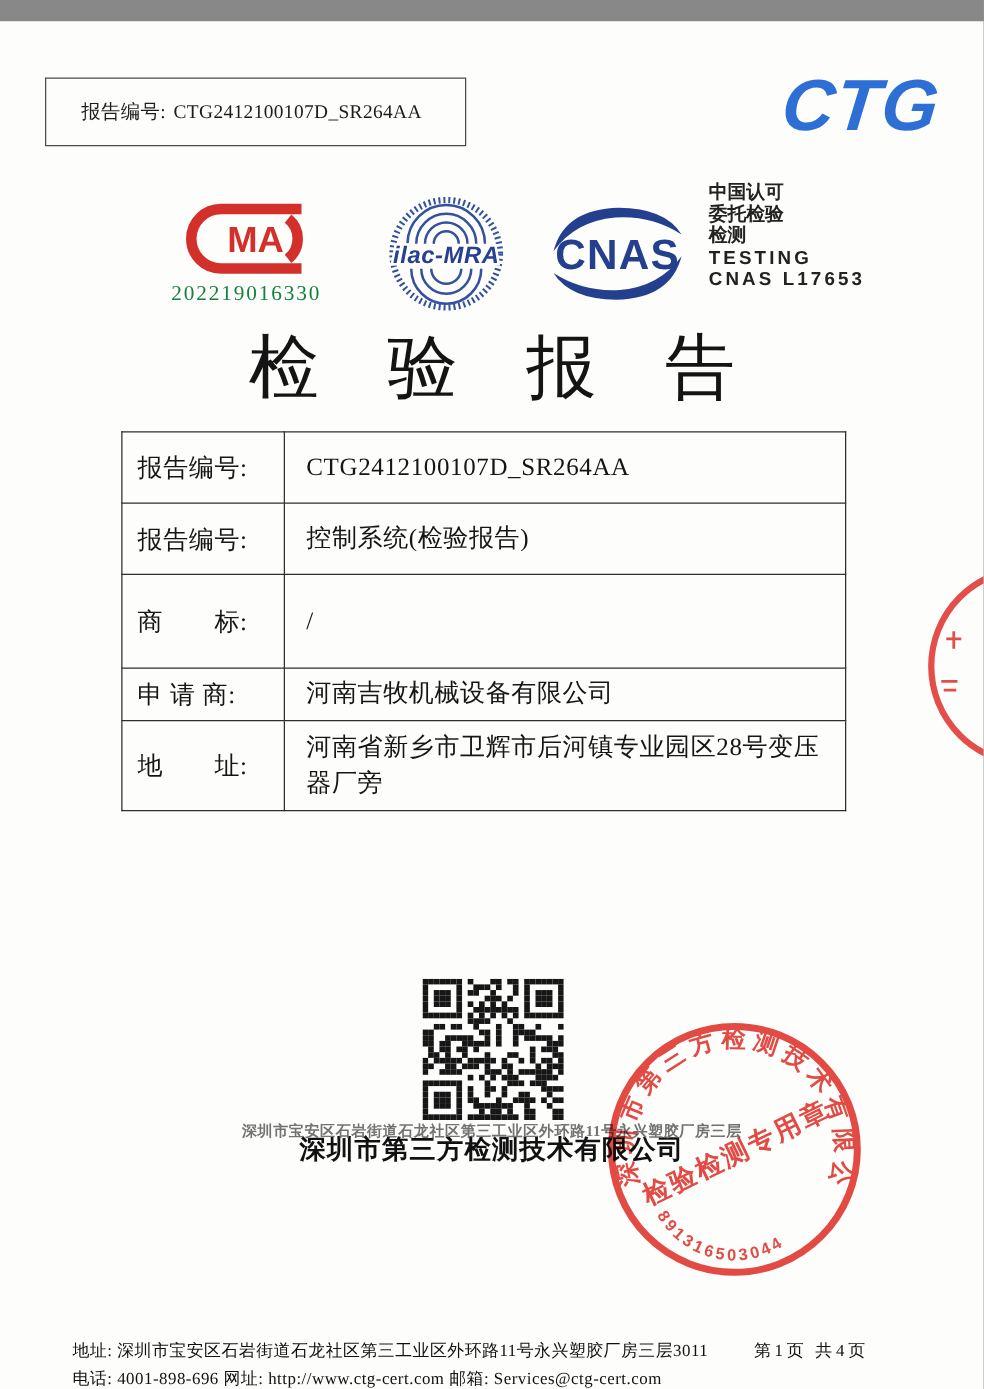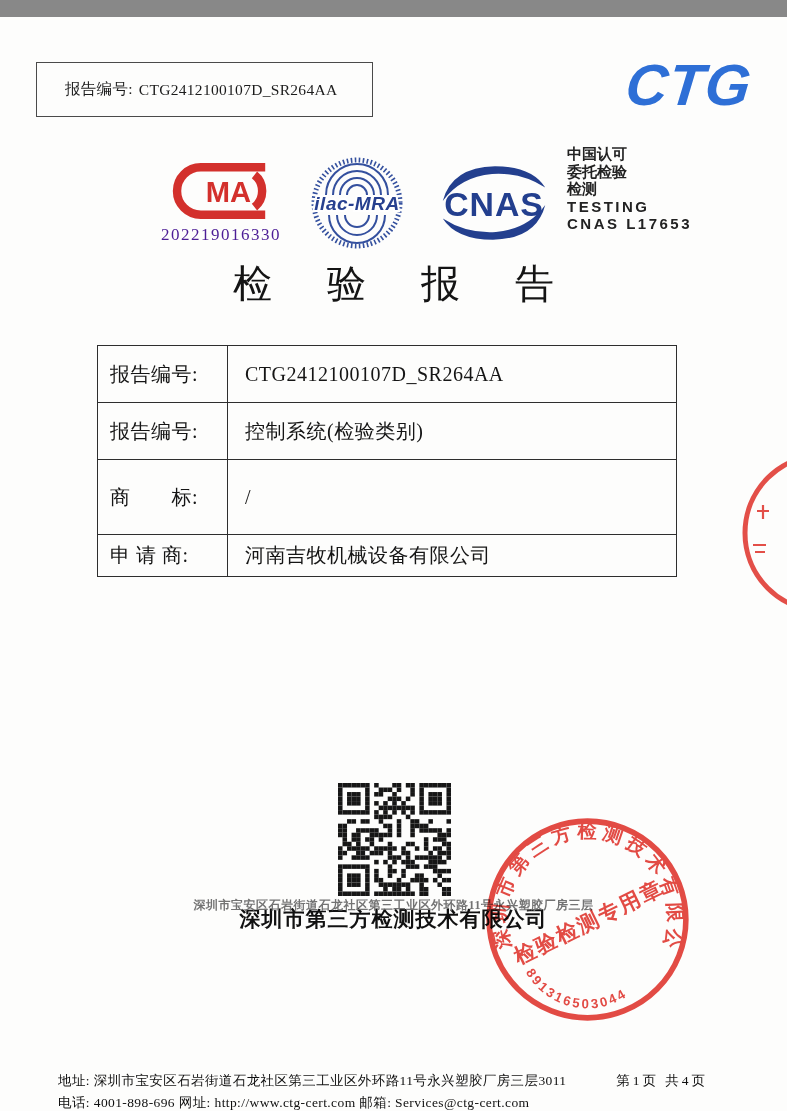--- a/index.html
+++ b/index.html
@@ -24,24 +24,24 @@
   }
   .report-no-box .rn-val{margin-left:6px;font-family:"Liberation Serif",serif;}
   
   .ctg-logo{
     position:absolute;right:36px;top:36px;
     font-family:"Liberation Sans",sans-serif;font-weight:900;font-style:italic;
     font-size:58px;line-height:64px;color:var(--brand-blue);
     transform:skewX(-6deg);letter-spacing:1px;
   }
   
-  .cma-wrap{position:absolute;left:156px;top:143px;width:130px;}
+  .cma-wrap{position:absolute;left:132px;top:143px;width:130px;}
   .cma-wrap svg{display:block;margin:0 auto;}
   .cma-num{
-    margin-top:3px;text-align:center;font-size:17px;letter-spacing:1.5px;color:#4c1d95;
+    margin-top:3px;text-align:center;font-size:17px;letter-spacing:1.5px;color:#15803d;
     font-family:"Liberation Serif",serif;
   }
   .cma-stroke{fill:none;stroke:var(--cma-red);}
   .cma-ma{
     font-family:"Liberation Sans",sans-serif;font-weight:900;font-size:38px;
     fill:var(--cma-red);
   }
   .ilac-svg{position:absolute;left:311px;top:140px;}
   .ilac-arc{fill:none;stroke:var(--ilac-blue);stroke-width:2;}
   .ilac-rim{fill:none;stroke:var(--ilac-blue);stroke-width:5;stroke-dasharray:1.6 2.4;}
@@ -58,21 +58,21 @@
   }
   .cnas-lines{
     position:absolute;left:567px;top:128px;
     font-family:"Liberation Sans",sans-serif;font-weight:700;font-size:15px;
     line-height:17.5px;color:#222;
   }
   .cnas-lines .lat{letter-spacing:2.5px;}
   
   .title{
     position:absolute;top:240px;left:0;width:100%;margin:0;box-sizing:border-box;
-    text-align:center;font-size:39px;font-weight:500;letter-spacing:55px;padding-left:55px;
+    text-align:center;font-size:56px;font-weight:500;letter-spacing:55px;padding-left:55px;
     font-family:"Liberation Serif",serif;color:#141414;
   }
   
   .info-table{
     position:absolute;left:97px;top:328px;width:580px;
     border-collapse:collapse;table-layout:fixed;
   }
   .info-table td{
     border:1.5px solid #2e2e2e;font-size:20px;vertical-align:middle;
     padding:6px 8px 6px 12px;color:#151515;
@@ -107,21 +107,21 @@
   }
   .edge-stamp-svg{position:absolute;left:735px;top:432px;mix-blend-mode:multiply;opacity:.9;}
   .edge-ring{fill:none;stroke:var(--stamp-red);stroke-width:5;}
   .edge-glyph{stroke:var(--stamp-red);stroke-width:2.2;fill:none;}
   
   .footer{
     position:absolute;left:58px;top:1053px;font-size:13.5px;line-height:22px;
     color:#101010;letter-spacing:.4px;
   }
   .page-indicator{
-    position:absolute;right:79px;top:1055px;font-size:13.5px;letter-spacing:3px;color:#101010;
+    position:absolute;right:92px;top:1055px;font-size:13.5px;letter-spacing:3px;color:#101010;
   }
 </style>
 </head>
 <body>
 
 <div class="page">
 
   <div class="report-no-box">
     <span>报告编号:</span>
     <span class="rn-val">CTG2412100107D_SR264AA</span>
@@ -167,29 +167,33 @@
   <h1 class="title">检验报告</h1>
 
   <table class="info-table">
     <tbody>
         <tr style="height:57px">
       <td class="lbl">报告编号:</td>
       <td class="val">CTG2412100107D_SR264AA</td>
     </tr>
     <tr style="height:57px">
       <td class="lbl">报告编号:</td>
-      <td class="val">控制系统(检验类别)</td>
+      <td class="val">控制系统(检验报告)</td>
     </tr>
     <tr style="height:75px">
       <td class="lbl">商　　标:</td>
       <td class="val">/</td>
     </tr>
     <tr style="height:42px">
       <td class="lbl">申 请 商:</td>
       <td class="val">河南吉牧机械设备有限公司</td>
+    </tr>
+    <tr style="height:72px">
+      <td class="lbl">地　　址:</td>
+      <td class="val">河南省新乡市卫辉市后河镇专业园区28号变压器厂旁</td>
     </tr>
   </tbody>
     </table>
 
   <svg id="qr" class="qr" width="113" height="113" viewBox="0 0 112.5 112.5">
       <rect x="0" y="0" width="4.5" height="4.5"></rect>
       <rect x="4.5" y="0" width="4.5" height="4.5"></rect>
       <rect x="9" y="0" width="4.5" height="4.5"></rect>
       <rect x="13.5" y="0" width="4.5" height="4.5"></rect>
       <rect x="18" y="0" width="4.5" height="4.5"></rect>

